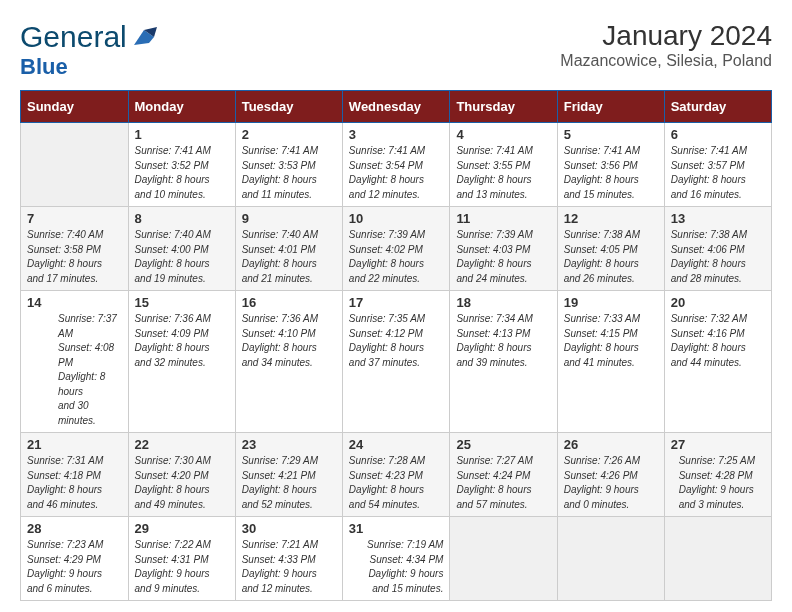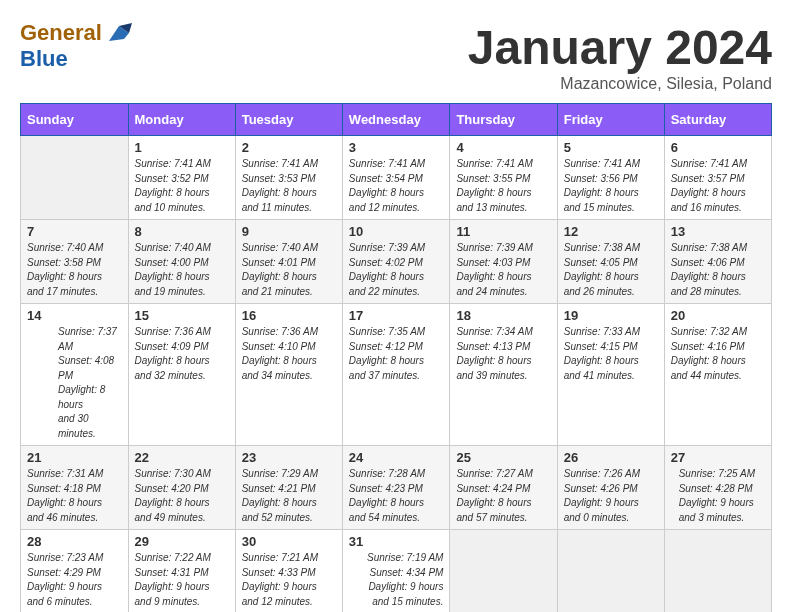--- a/index.html
+++ b/index.html
@@ -19,52 +19,52 @@
     .logo {
       display: flex;
       flex-direction: column;
       align-items: flex-start;
     }
     .logo-text {
       display: flex;
       align-items: center;
     }
     .logo-general {
-      font-size: 22px;
-      font-weight: bold;
-      color: #a16207;
+      font-size: 30px;
+      font-weight: normal;
+      color: #0c4a6e;
     }
     .logo-blue {
       font-size: 22px;
       font-weight: bold;
       color: #1a5fa8;
     }
     .logo-bird {
       width: 30px;
       height: 25px;
       margin-left: 2px;
     }
     .title-section {
       text-align: right;
     }
     .month-title {
-      font-size: 48px;
-      font-weight: bold;
+      font-size: 28px;
+      font-weight: normal;
       color: #333;
     }
     .location {
       font-size: 16px;
       color: #555;
     }
     .calendar {
       width: 100%;
       border-collapse: collapse;
     }
     .calendar thead tr th {
-      background-color: #8b5cf6;
+      background-color: #7f1d1d;
       color: #fff;
       padding: 8px 6px;
       font-size: 13px;
       font-weight: bold;
       text-align: left;
       border: 1px solid #1a5fa8;
     }
     .calendar tbody tr td {
       border: 1px solid #ccc;
       vertical-align: top;

